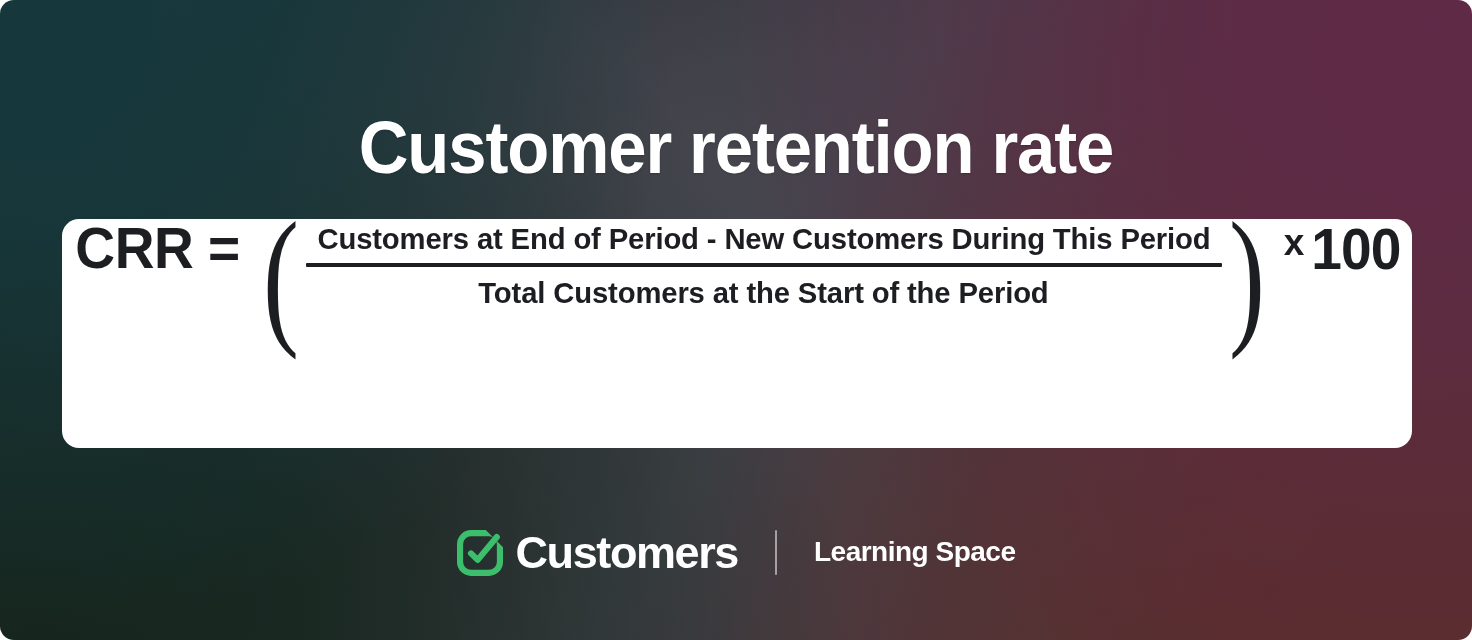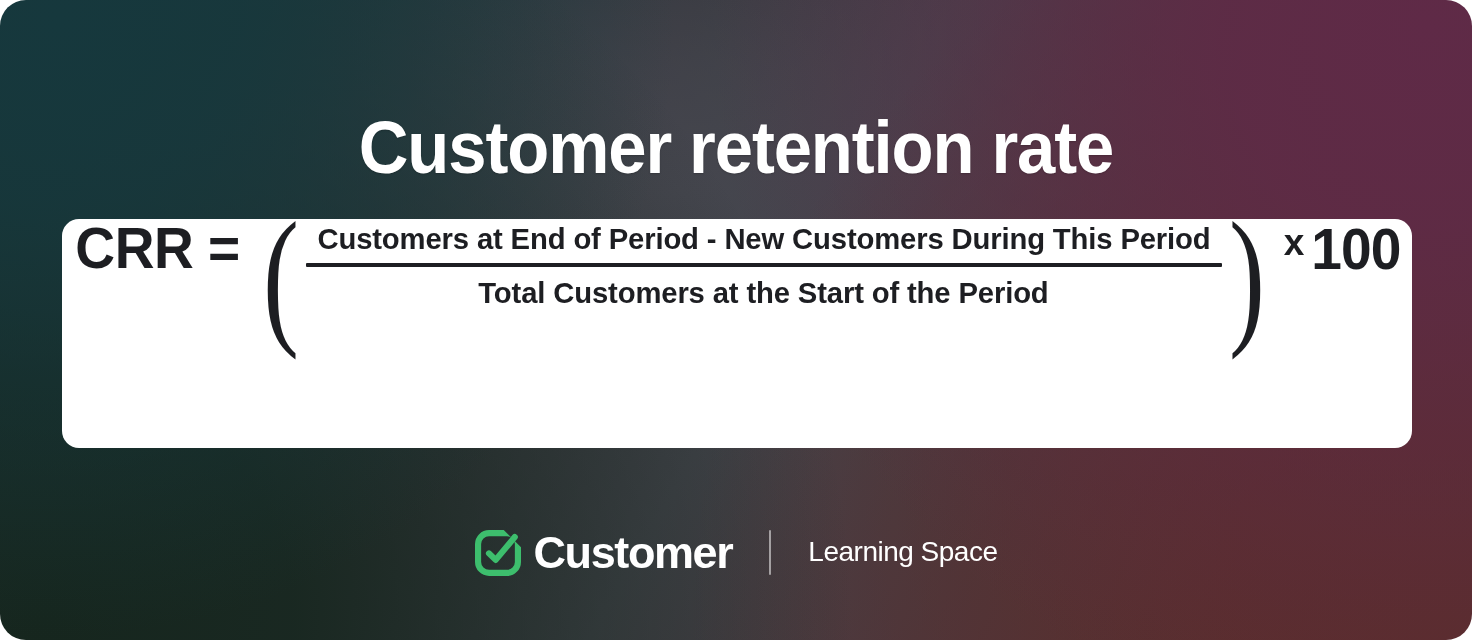--- a/index.html
+++ b/index.html
@@ -11,21 +11,21 @@
     width: 1472px;
     height: 640px;
     overflow: hidden;
     font-family: "Liberation Sans", sans-serif;
   }
 
   #poster {
     position: relative;
     width: 1472px;
     height: 640px;
-    border-radius: 26px;
+    border-radius: 14px;
     overflow: hidden;
     background-color: #3c3d44;
     background-image:
       radial-gradient(circle at 4% 3%, #16383d 0%, rgba(22,56,61,0.85) 12%, rgba(22,56,61,0.0) 40%),
       radial-gradient(circle at 97% 4%, #5f2a47 0%, rgba(95,42,71,0.88) 13%, rgba(95,42,71,0.0) 46%),
       radial-gradient(circle at 3% 97%, #16261e 0%, rgba(22,38,30,0.9) 16%, rgba(22,38,30,0.0) 52%),
       radial-gradient(circle at 98% 96%, #5a2d2b 0%, rgba(90,45,43,0.9) 14%, rgba(90,45,43,0.0) 48%),
       radial-gradient(ellipse 55% 45% at 46% 30%, #45464e 0%, rgba(69,70,78,0.55) 45%, rgba(69,70,78,0) 80%),
       linear-gradient(120deg, #1d3b3d 0%, #3a3b42 38%, #43444b 52%, #4a3a40 70%, #5a2f35 100%);
   }
@@ -178,21 +178,21 @@
   .divider {
     width: 2px;
     height: 45px;
     background: rgba(255,255,255,0.52);
     margin: 0 24px;
     border-radius: 1px;
   }
   .sub-brand {
     color: #ffffff;
     font-family: "Liberation Sans", sans-serif;
-    font-weight: normal;
+    font-weight: bold;
     font-size: 28px;
     line-height: 1;
     letter-spacing: -0.5px;
     white-space: nowrap;
   }
 </style>
 </head>
 <body>
 
 <div id="poster">
@@ -232,21 +232,21 @@
               <polygon points="26,-4 52,-4 52,22" fill="#000"></polygon>
             </mask>
           </defs>
           <g mask="url(#notch-mask)">
             <rect x="3.2" y="3.2" width="41.6" height="41.6" rx="11.5" ry="11.5" fill="none" stroke="#3dbe6d" stroke-width="6.4"></rect>
           </g>
           <path d="M14.6 24.4 L21.6 31.2 L41.5 7.4" fill="none" stroke="#3dbe6d" stroke-width="6.4" stroke-linecap="round" stroke-linejoin="round"></path>
         </svg>
       </span>
 
-      <span class="brand-name">Customer</span>
+      <span class="brand-name">Customers</span>
 
       <span class="divider"></span>
 
       <span class="sub-brand">Learning Space</span>
 
     </div>
   </div>
 
 </div>
 

